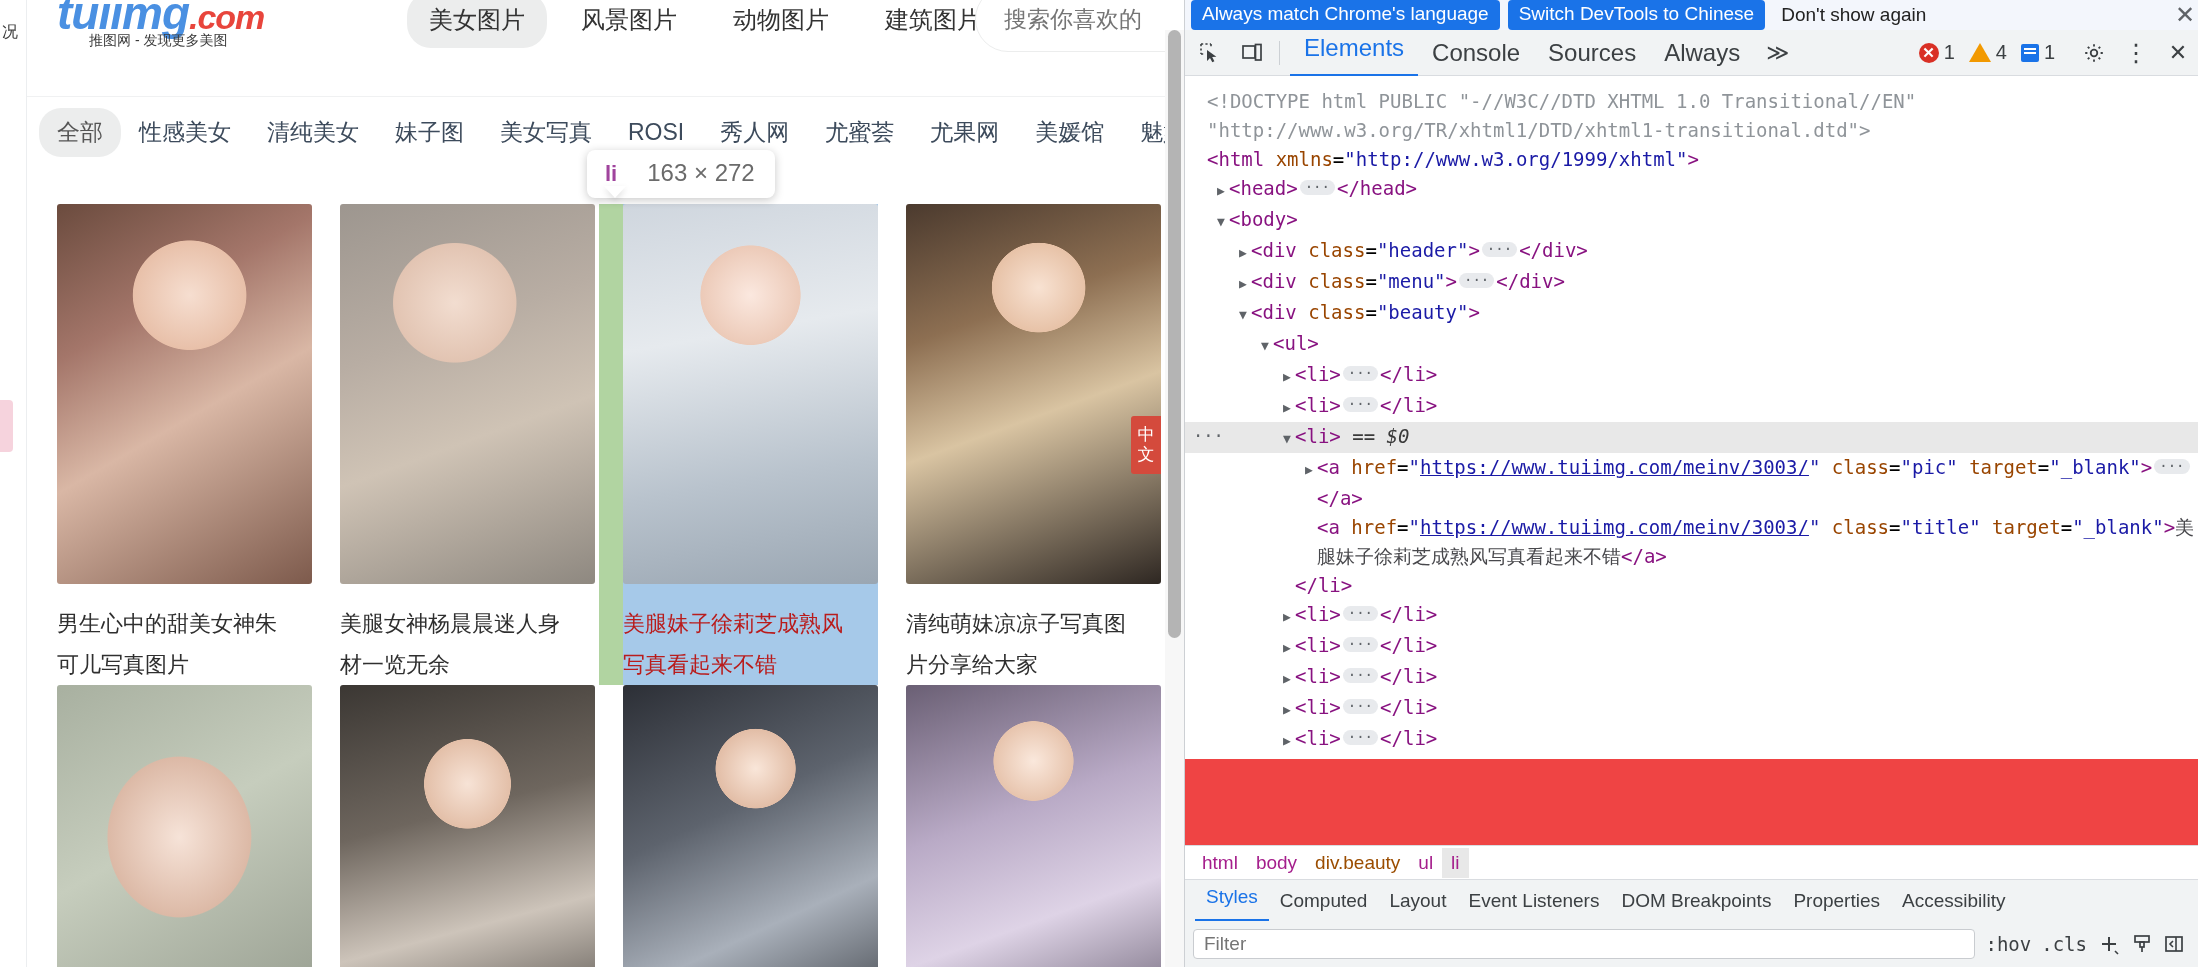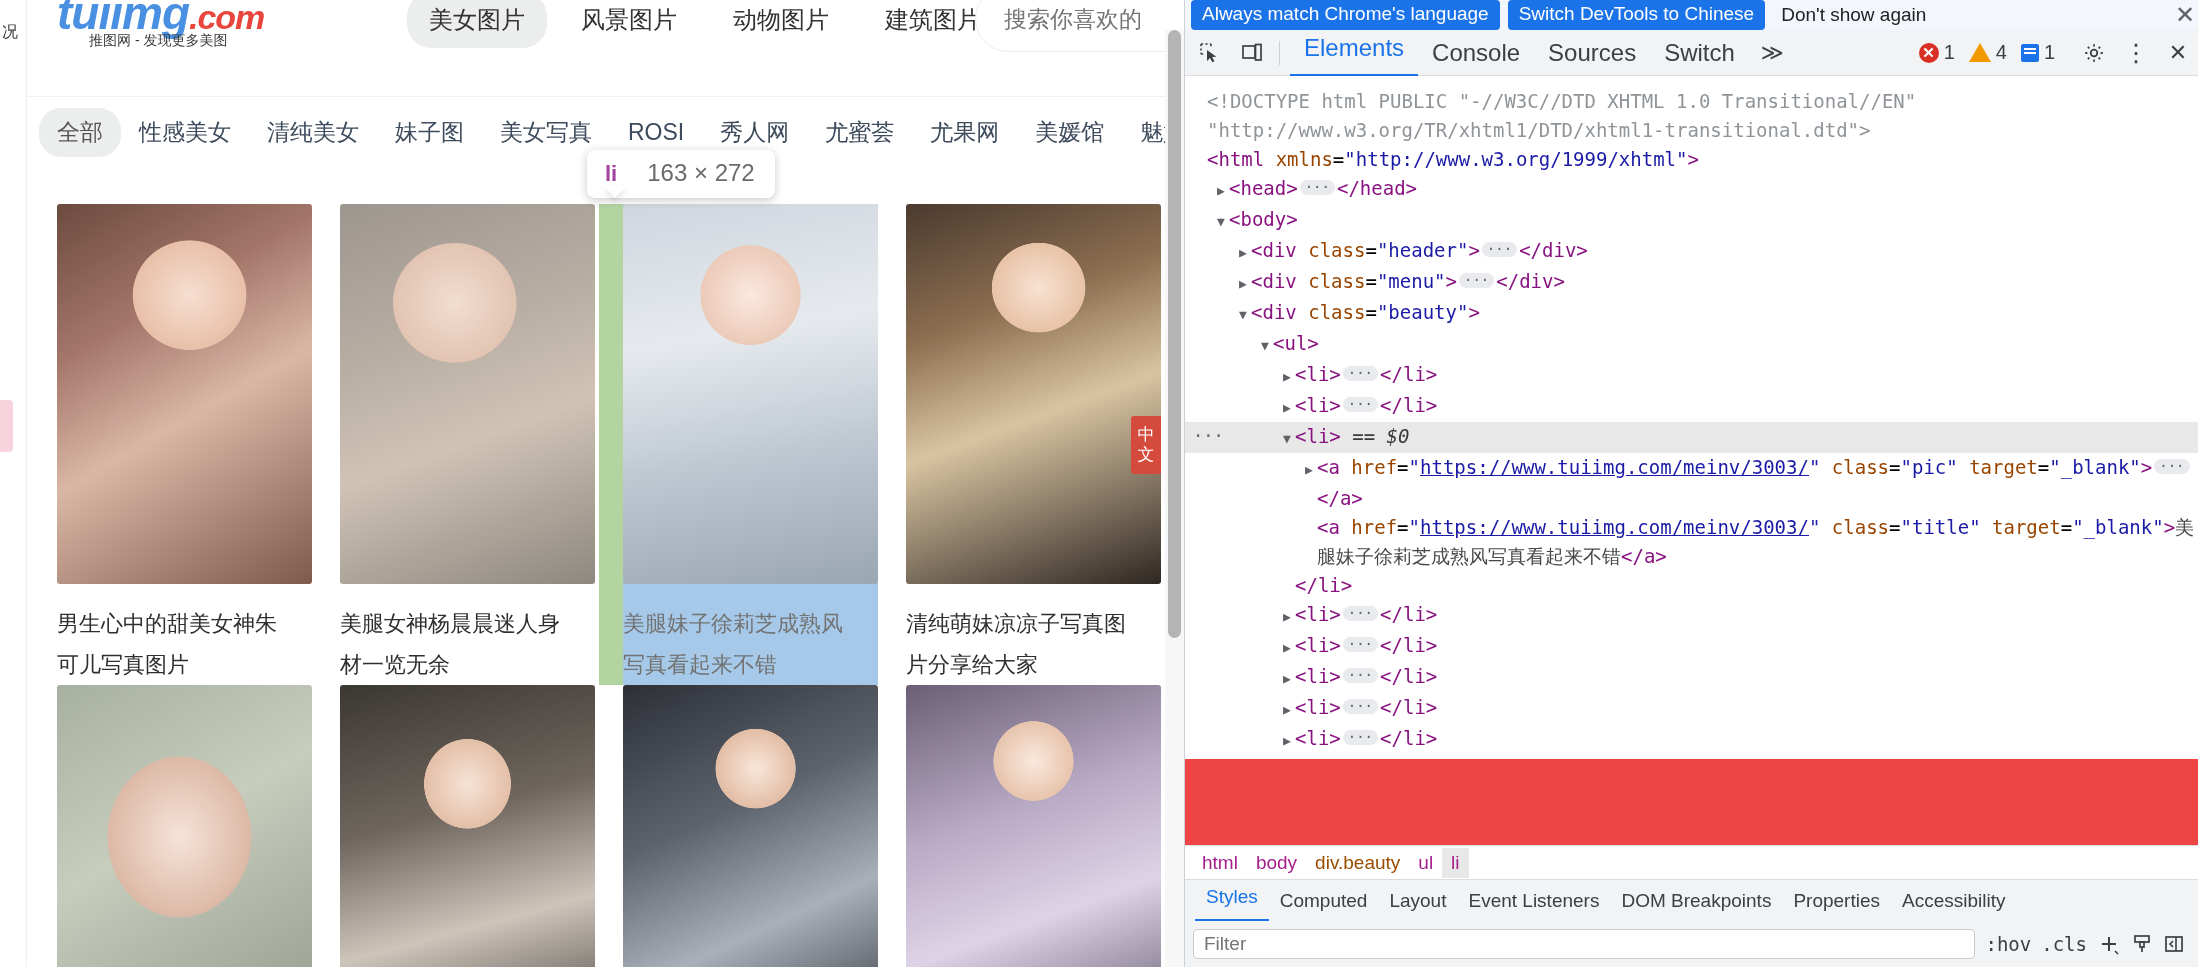--- a/index.html
+++ b/index.html
@@ -109,21 +109,21 @@
   .card.inspected .title { position: relative; }
   .card.inspected { position: relative; }
   .overlay-content {
     position: absolute; left: 0; top: 0; width: 100%; height: 100%;
     background: rgba(111,168,220,0.62); pointer-events: none;
   }
   .overlay-margin {
     position: absolute; top: 0; height: 100%;
     background: rgba(147,196,125,0.72); pointer-events: none;
   }
-  .card.inspected .title { color: #737373; }
+  .card.inspected .title { color: #b91c1c; }
 
   
   .ph { width: 100%; height: 100%; }
   .ph1 { background:
       radial-gradient(ellipse 40% 26% at 45% 26%, #f2ddd0 0%, #e2c4b2 60%, rgba(0,0,0,0) 61%),
       linear-gradient(160deg,#9d968f 0%,#b8ada3 35%,#cfc3b5 60%,#8e8880 100%); }
   .ph2 { background:
       radial-gradient(ellipse 34% 22% at 52% 24%, #f6ded0 0%, #e8c0a9 65%, rgba(0,0,0,0) 66%),
       linear-gradient(150deg,#6b4b3e 0%,#a4766a 30%,#d9b7a5 55%,#7d5a4c 100%); }
   .ph3 { background:
@@ -438,21 +438,21 @@
       <div class="dt-icobtn">
         <svg width="22" height="22" viewBox="0 0 22 22" aria-hidden="true">
           <rect x="2" y="4" width="12" height="12" fill="none" stroke="#3c4043" stroke-width="1.7"></rect>
           <rect x="14.5" y="2.5" width="5.5" height="15.5" fill="none" stroke="#3c4043" stroke-width="1.7"></rect>
         </svg>
       </div>
       <div class="dt-sep"></div>
       <div class="dt-tab active">Elements</div>
       <div class="dt-tab">Console</div>
       <div class="dt-tab">Sources</div>
-      <div class="dt-tab">Switch</div>
+      <div class="dt-tab">Always</div>
       <div class="dt-more">≫</div>
       <div class="dt-spacer"></div>
 
       <div class="counter">
         <span class="ico-err">✕</span>
         <span class="num">1</span>
       </div>
       <div class="counter">
         <span class="ico-warn"></span>
         <span class="num">4</span>

